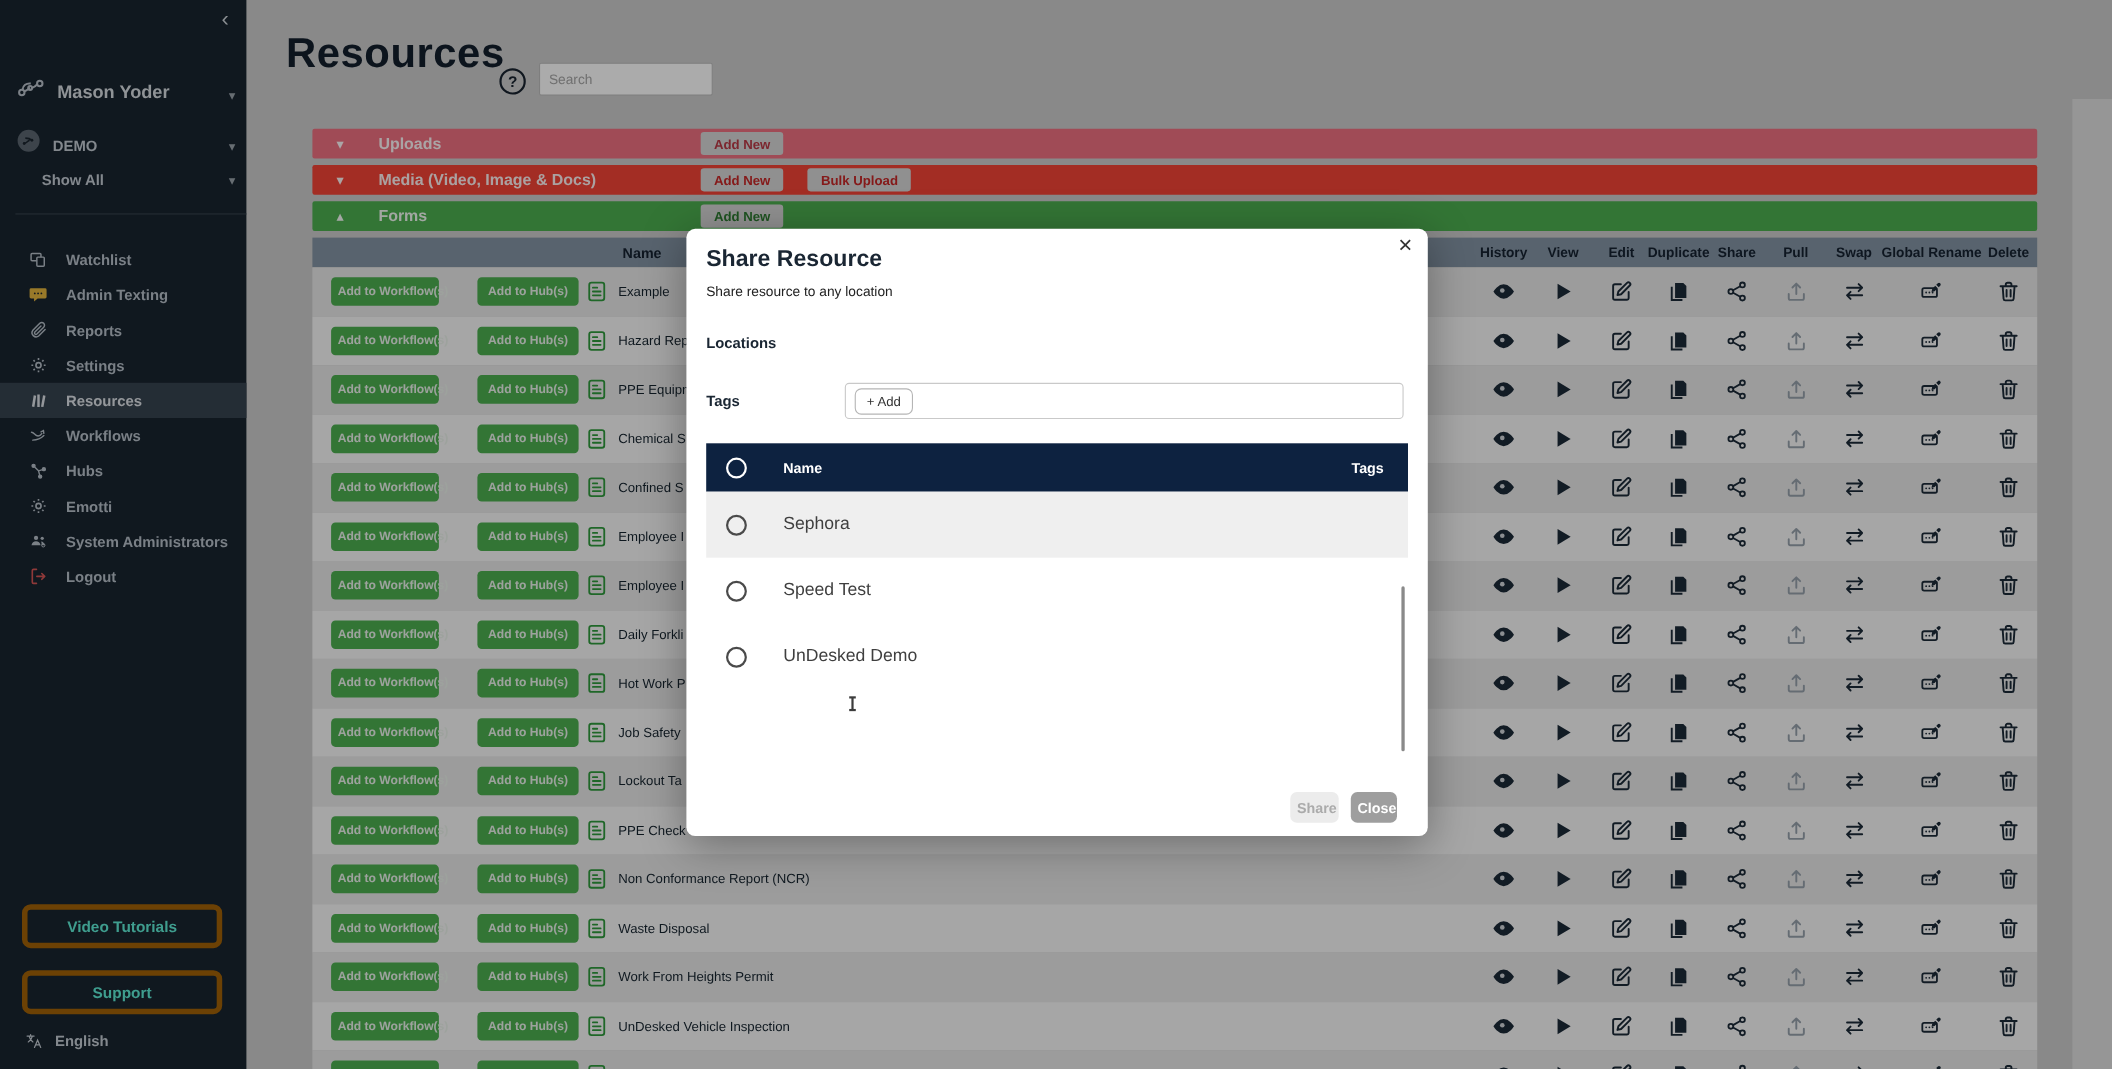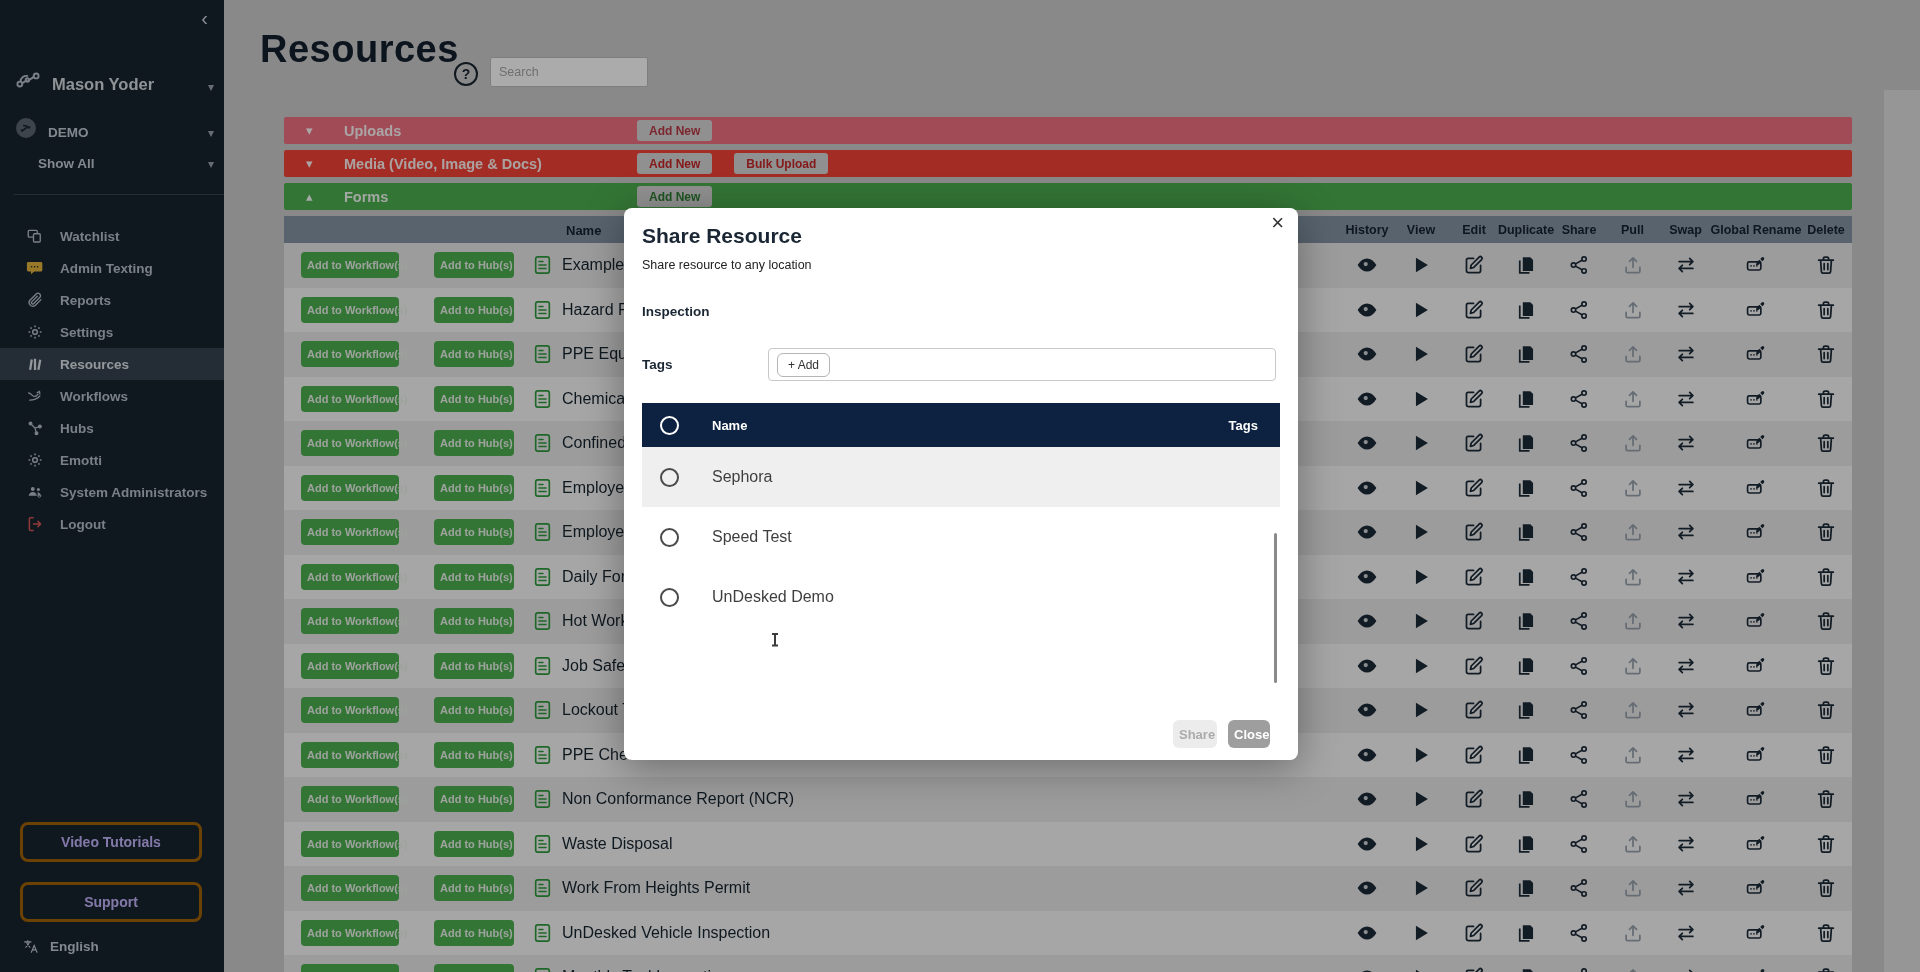--- a/index.html
+++ b/index.html
@@ -24,22 +24,22 @@
   .divider { position:absolute; top:194px; left:14px; right:0; height:1px; background:#39444f; }
   #nav { position:absolute; top:220px; left:0; right:0; }
   .nav-item { height:32px; display:flex; align-items:center; gap:16px;
     padding-left:26px; color:#b6bfc8; font-size:13.5px; font-weight:600; cursor:pointer; }
   .nav-item.active { background:#37434f; color:#dde2e7; }
   .n-icon { width:18px; height:18px; display:inline-flex; flex:0 0 18px; }
   .n-icon svg { width:100%; height:100%; }
   .s-icon svg { width:100%; height:100%; }
   .nav-item.danger .n-icon { color:#d65656; }
   .side-btn { position:absolute; left:20px; width:182px; height:40px;
-    background:transparent; border:3px solid #a16207; border-radius:8px;
-    color:#c4b5fd; font-size:14px; font-weight:700; font-family:inherit; cursor:pointer; }
+    background:transparent; border:5px solid #a16207; border-radius:8px;
+    color:#5eead4; font-size:14px; font-weight:700; font-family:inherit; cursor:pointer; }
   .vt { top:822px; } .sp { top:882px; }
   .lang-row { position:absolute; top:938px; left:22px; display:flex; align-items:center; gap:10px;
     color:#c3cbd3; font-size:13.5px; font-weight:600; cursor:pointer; }
   .lang-row .n-icon { width:17px; height:17px; }
 
   
   .main { position:absolute; left:224px; top:0; right:0; height:100%; }
   .page-title { position:absolute; left:36px; top:28px; margin:0;
     font-size:38px; font-weight:600; color:#121e2c; letter-spacing:.5px; }
   .help-circle { position:absolute; left:230px; top:62px; width:24px; height:24px;
@@ -69,26 +69,26 @@
     align-items:center; justify-items:center; }
   .t-head .actions span { font-size:12.5px; font-weight:700; color:#152230; white-space:nowrap; }
 
   .t-row { position:relative; height:44.5px; }
   #rows .t-row:nth-child(odd) { background:#e9e9e9; }
   #rows .t-row:nth-child(even) { background:#f8f8f8; }
   .g-btn { position:absolute; top:50%; transform:translateY(-50%); height:26px;
     background:#4caf50; color:#eaf2ea; border:none; border-radius:4px;
     font-size:11px; font-weight:700; font-family:inherit; cursor:pointer; white-space:nowrap; }
   .g-btn.wf { left:17px; width:98px; }
-  .g-btn.hub { left:150px; width:80px; }
+  .g-btn.hub { left:150px; width:92px; }
   .doc { position:absolute; left:248px; top:50%; transform:translateY(-50%);
     width:21px; height:21px; color:#2f9a3c; }
   .doc svg { width:100%; height:100%; }
   .row-name { position:absolute; left:278px; top:50%; transform:translateY(-50%);
-    font-size:16px; color:#16242f; white-space:nowrap; }
+    font-size:12px; color:#16242f; white-space:nowrap; }
   .a-icon { width:22px; height:22px; color:#1c2a38; cursor:pointer; }
   .a-icon svg { width:100%; height:100%; }
   .a-icon.disabled { color:#97a2ac; }
 
   
   .dim { position:absolute; inset:0; background:rgba(0,0,0,.33); z-index:20; }
   .modal { position:absolute; left:624px; top:208px; width:674px; height:552px;
     background:#fff; border-radius:8px; box-shadow:0 8px 40px rgba(0,0,0,.35); z-index:30; }
   .m-x { position:absolute; top:2px; right:14px; font-size:22px; color:#333; cursor:pointer; }
   .m-title { position:absolute; left:18px; top:16px; margin:0; font-size:21px;
@@ -1203,21 +1203,21 @@
   </div>
 </main>
 
 <div class="dim"></div>
 
 <div class="modal">
   <span class="m-x">×</span>
   <h2 class="m-title">Share Resource</h2>
   <div class="m-sub">Share resource to any location</div>
 
-  <div class="m-label m-lab-loc">Inspection</div>
+  <div class="m-label m-lab-loc">Locations</div>
 
   <div class="m-label m-lab-tags">Tags</div>
   <div class="m-tags-box">
     <button class="m-add">+ Add</button>
   </div>
 
   <div class="m-thead">
     <span class="m-radio"></span>
     <span class="mh-name">Name</span>
     <span class="mh-tags">Tags</span>

